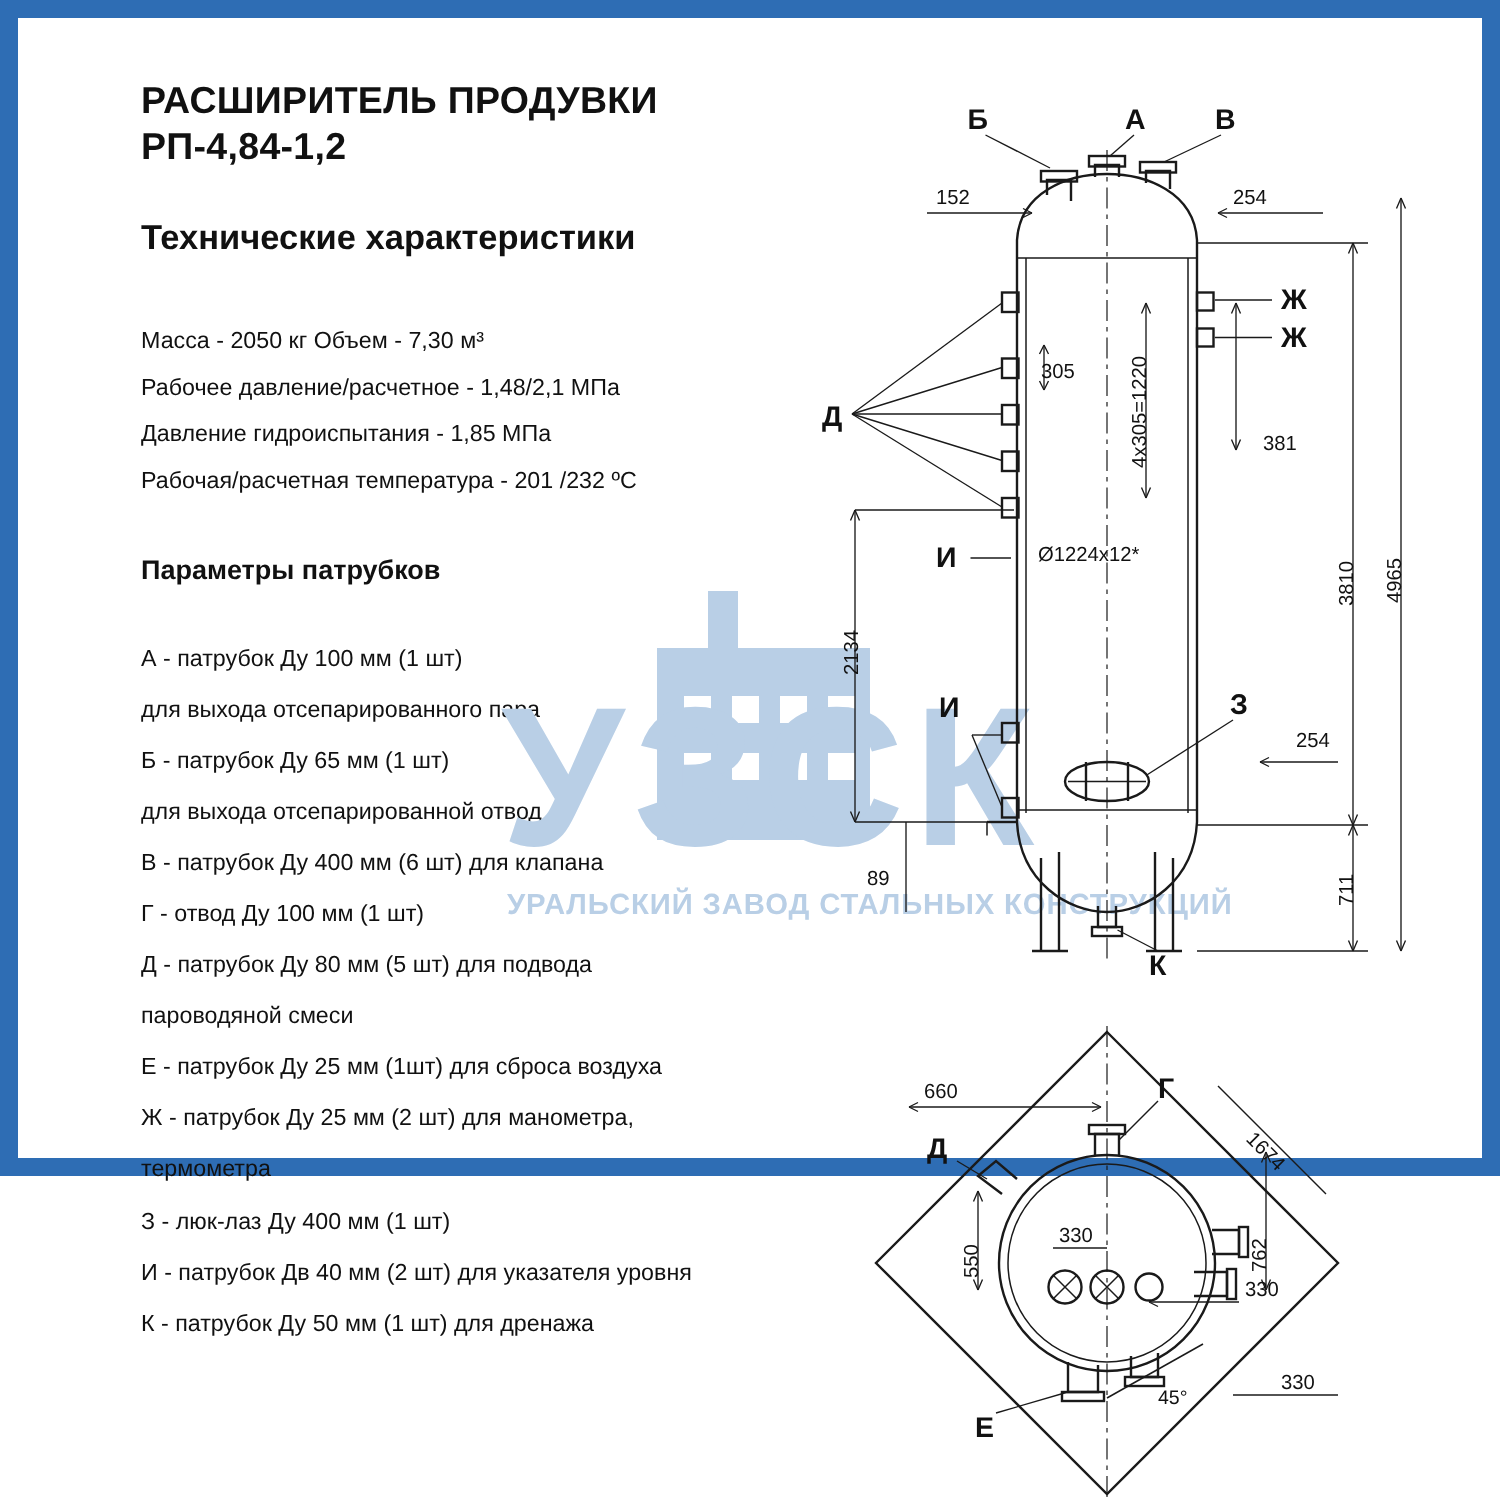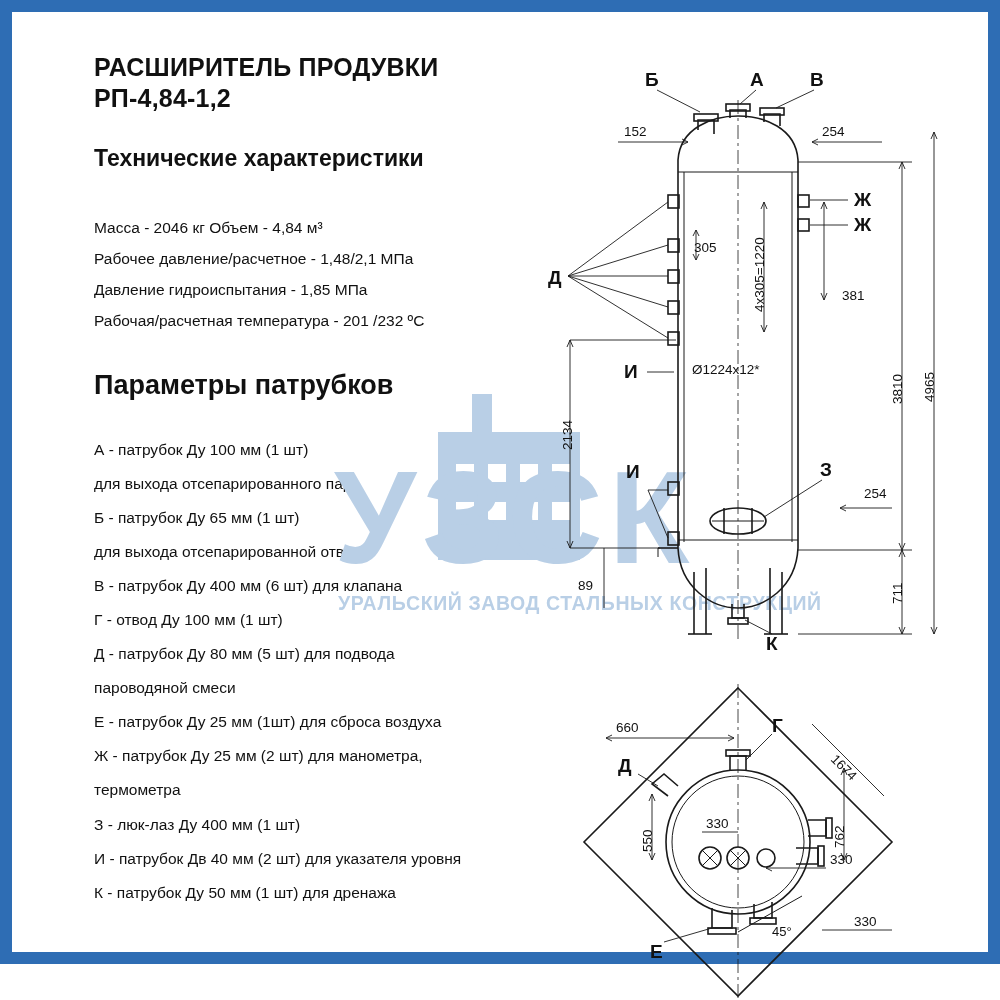--- a/index.html
+++ b/index.html
@@ -5,41 +5,41 @@
   html,body{margin:0;padding:0;}
   body{
     width:1000px;height:1000px;
     background:#ffffff;
     font-family:"Liberation Sans", sans-serif;
     color:#111;
     overflow:hidden;
   }
   #page{
     position:relative;
-    width:1000px;height:964px;
+    width:1000px;height:784px;
     box-sizing:border-box;
     border:12px solid #2e6db4;
     background:#fff;
   }
   
   .left{
     position:absolute;left:82px;top:40px;width:470px;
   }
   .title{
     font-size:25px;font-weight:bold;line-height:1.25;letter-spacing:.2px;
     margin:0 0 30px 0;
   }
   .h2{
     font-size:23px;font-weight:bold;margin:0 0 40px 0;
   }
   .spec{
     font-size:15.5px;line-height:2.0;margin:0 0 0 0;
   }
   .h2b{
-    font-size:27px;font-weight:bold;margin:34px 0 26px 0;
+    font-size:18px;font-weight:bold;margin:34px 0 26px 0;
   }
   .ports{
     font-size:15.5px;line-height:2.2;margin-top:32px;
   }
   .ports div{white-space:nowrap;}
   
   .wm{
     position:absolute;left:300px;top:330px;width:640px;height:340px;
     pointer-events:none;
   }
@@ -72,21 +72,21 @@
 
   <div class="left">
     <div class="title">
       <div>РАСШИРИТЕЛЬ ПРОДУВКИ</div>
       <div>РП-4,84-1,2</div>
     </div>
 
     <div class="h2">Технические характеристики</div>
 
     <div class="spec">
-      <div>Масса - 2046 кг   Объем - 4,84 м³</div>
+      <div>Масса - 2050 кг   Объем - 7,30 м³</div>
       <div>Рабочее давление/расчетное - 1,48/2,1 МПа</div>
       <div>Давление гидроиспытания - 1,85 МПа</div>
       <div>Рабочая/расчетная температура - 201 /232 ºС</div>
     </div>
 
     <div class="h2b">Параметры патрубков</div>
 
     <div class="ports">
       <div>А - патрубок Ду 100 мм (1 шт)</div>
       <div>для выхода отсепарированного пара</div>

